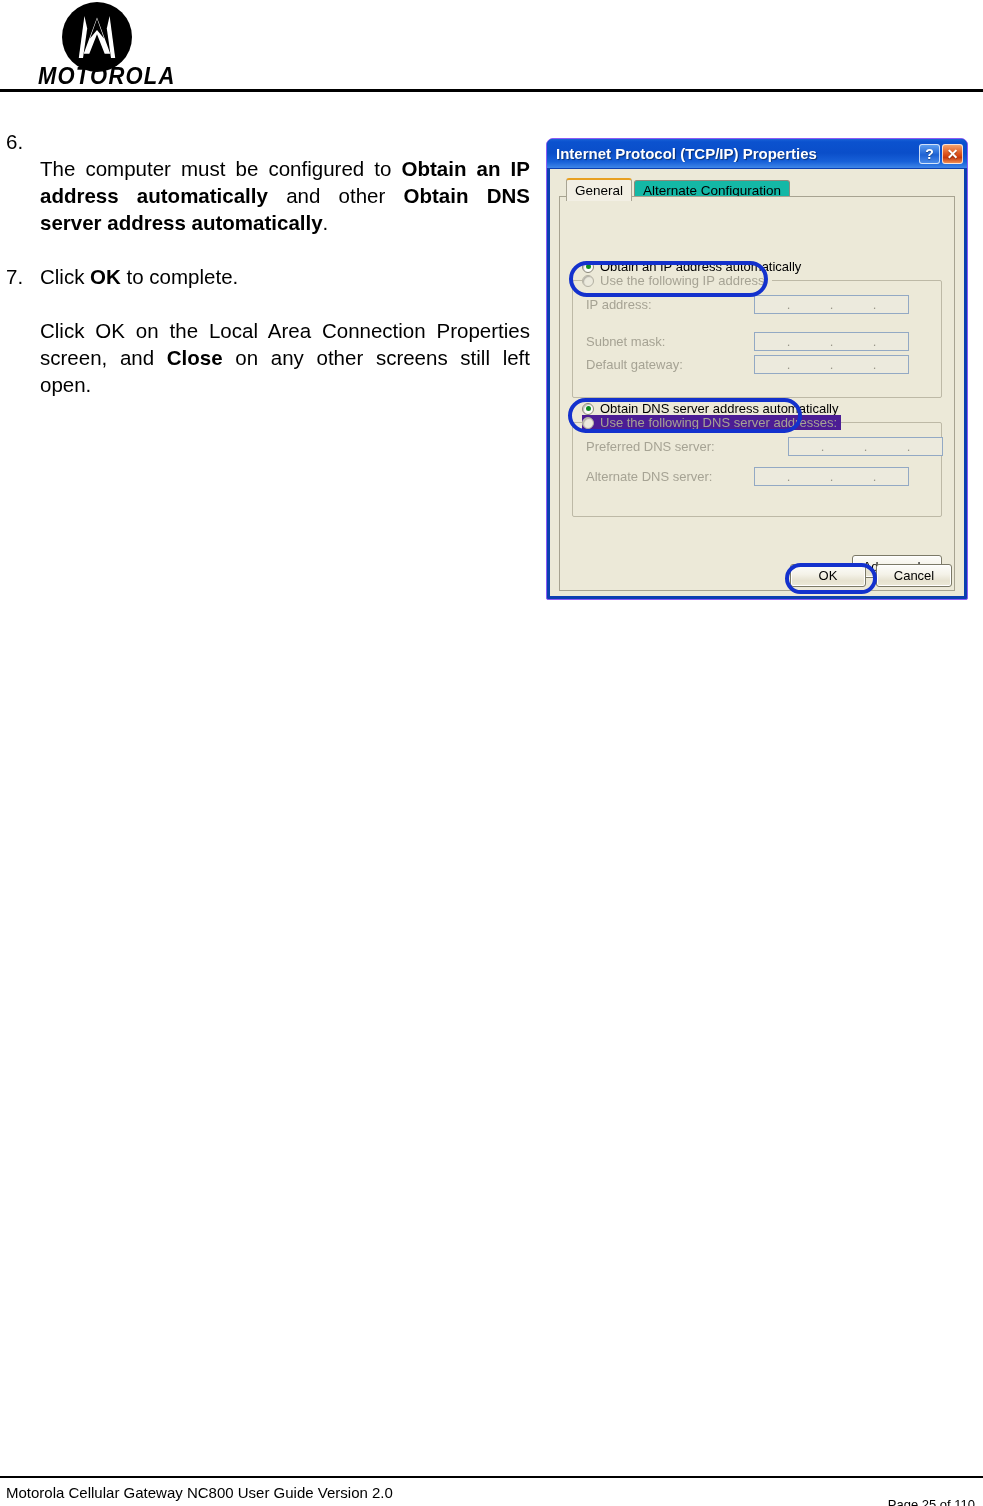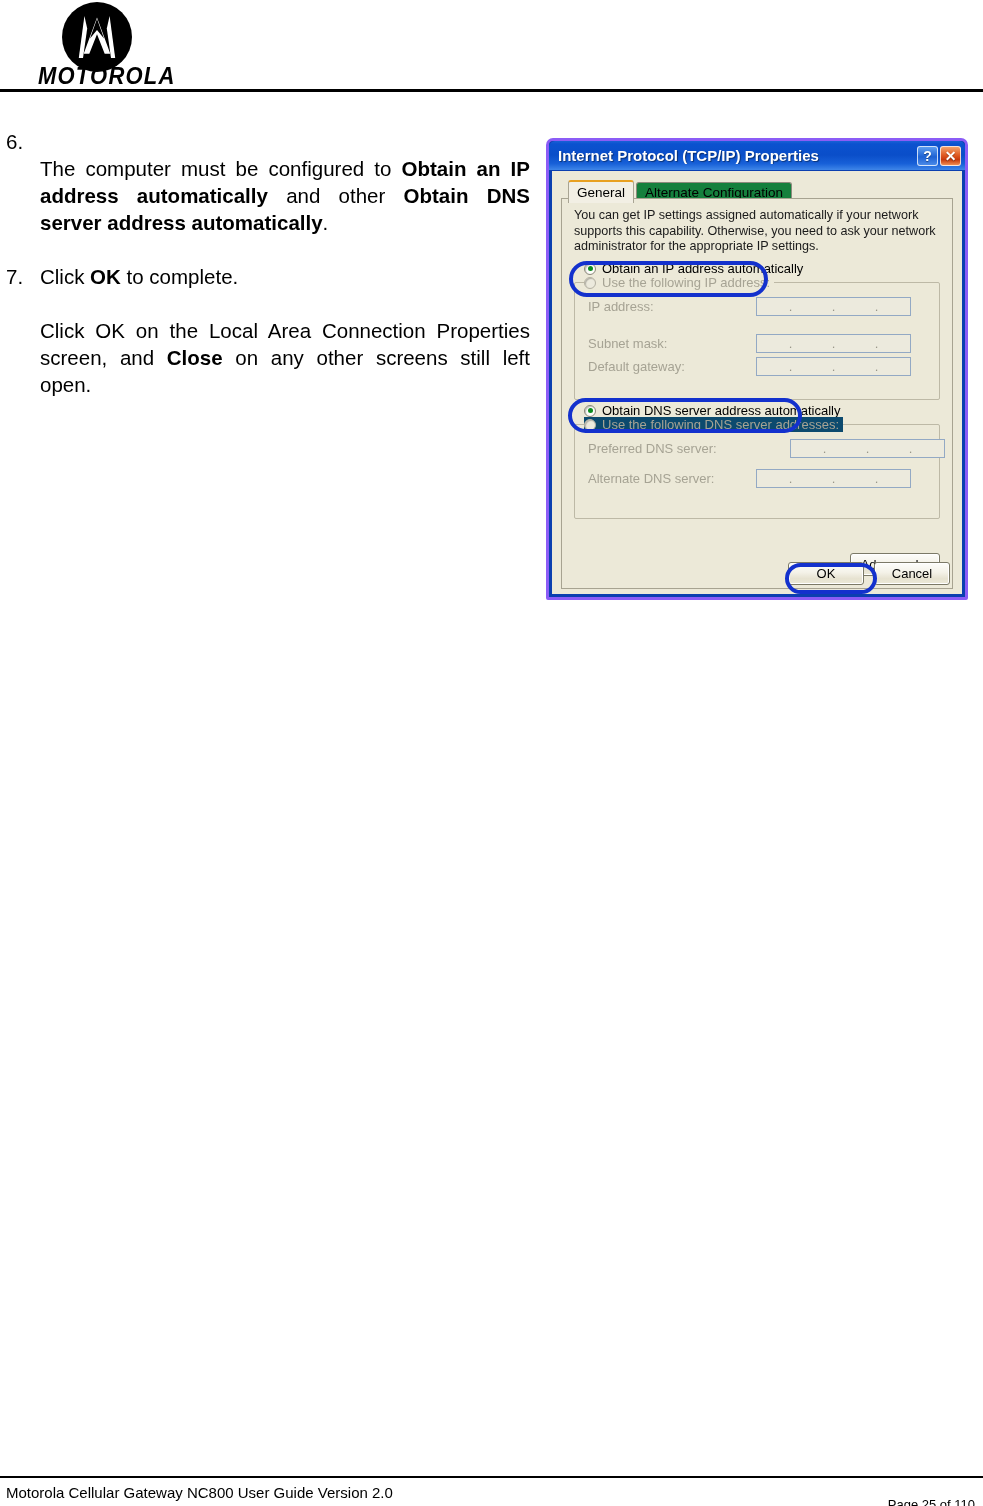--- a/index.html
+++ b/index.html
@@ -97,21 +97,21 @@
   b.bd { font-weight: bold; }
 
   
   #tcpip-dialog {
     position: absolute;
     left: 546px;
     top: 138px;
     width: 422px;
     height: 462px;
     background: #0b3fb0;
-    border: 3px solid #8b5cf6;
+    border: 1px solid #8b5cf6;
     border-radius: 7px 7px 2px 2px;
     box-sizing: border-box;
     padding: 0;
     font-family: "Liberation Sans", sans-serif;
   }
   #dialog-titlebar {
     position: relative;
     height: 29px;
     background: linear-gradient(to bottom, #1861d6 0%, #0b52cf 10%, #0a4ec9 48%, #1760d8 78%, #3f86e8 100%);
     border-radius: 6px 6px 0 0;
@@ -169,21 +169,21 @@
     margin: 5px 6px 0 6px;
   }
   .tab {
     position: absolute;
     top: 2px;
     height: 21px;
     line-height: 20px;
     padding: 0 8px;
     font-size: 13.5px;
     color: #000;
-    background: #15803d;
+    background: #14b8a6;
     border: 1px solid #8d8a7c;
     border-bottom: none;
     border-radius: 3px 3px 0 0;
     box-sizing: border-box;
     white-space: nowrap;
   }
   .tab.active {
     top: 0;
     height: 23px;
     line-height: 22px;
@@ -405,21 +405,20 @@
 
   <div id="dialog-inner">
 
     <div id="tab-strip">
       <div class="tab active" id="tab-general">General</div>
       <div class="tab" id="tab-alternate">Alternate Configuration</div>
     </div>
 
     <div id="tab-panel">
 
-      <div id="intro-text">You can get IP settings assigned automatically if your network supports this capability. Otherwise, you need to ask your network administrator for the appropriate IP settings.</div>
 
       <div class="groupbox" style="left:12px; top:83px; right:12px; height:118px;"></div>
 
       <div class="radio-row" style="left:22px; top:62px;">
         <span class="radio checked"></span>
         <span class="lbl-enabled">Obtain an IP address automatically</span>
       </div>
 
       <div class="radio-row" style="left:22px; top:76px; background:#ece9d8; padding-right:4px;">
         <span class="radio disabled"></span>
@@ -453,21 +452,21 @@
         </span>
       </div>
 
       <div class="groupbox" style="left:12px; top:225px; right:12px; height:95px;"></div>
 
       <div class="radio-row" style="left:22px; top:204px;">
         <span class="radio checked"></span>
         <span class="lbl-enabled">Obtain DNS server address automatically</span>
       </div>
 
-      <div class="radio-row" style="left:22px; top:218px; background:#0c4a6e; padding-right:4px;">
+      <div class="radio-row" style="left:22px; top:218px; background:#4c1d95; padding-right:4px;">
         <span class="radio disabled"></span>
         <span class="lbl-disabled">Use the following DNS server addresses:</span>
       </div>
 
       <div class="field-row" style="left:26px; top:240px;gap:34px;">
         <span class="field-label">Preferred DNS server:</span>
         <span class="ipbox">
           <span class="ipdot">.</span>
           <span class="ipdot">.</span>
           <span class="ipdot">.</span>

